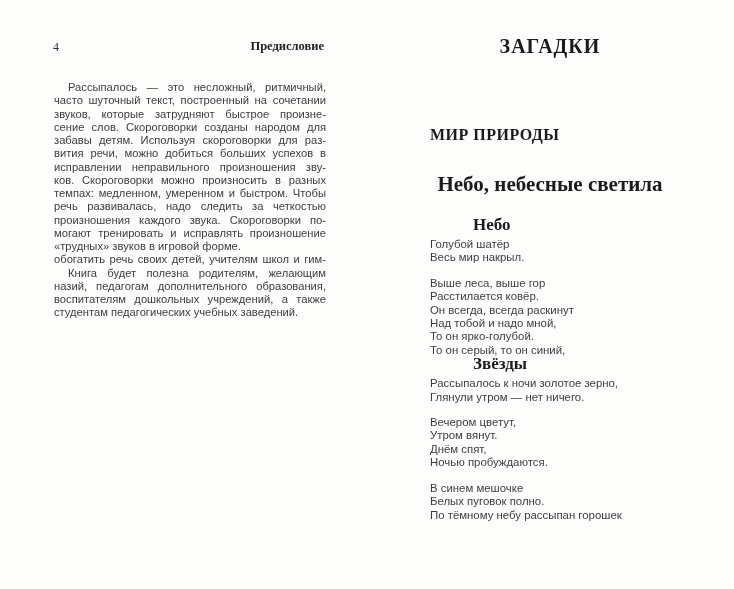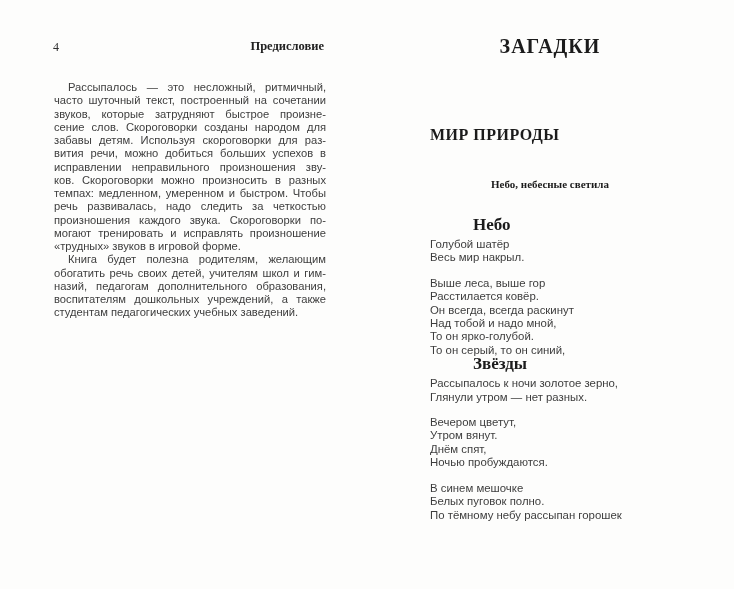--- a/index.html
+++ b/index.html
@@ -91,21 +91,21 @@
     color: #1b1b1b;
   }
   .rp-subsection-title {
     position: absolute;
     left: 430px;
     top: 174px;
     width: 240px;
     text-align: center;
     font-family: "Liberation Serif", serif;
     font-weight: bold;
-    font-size: 11px;
+    font-size: 21px;
     line-height: 20px;
     color: #1b1b1b;
   }
   .poem-area {
     position: absolute;
     left: 430px;
     top: 218px;
     width: 248px;
   }
   .group + .group {
@@ -148,22 +148,22 @@
       <div class="line just">сение слов. Скороговорки созданы народом для</div>
       <div class="line just">забавы детям. Используя скороговорки для раз-</div>
       <div class="line just">вития речи, можно добиться больших успехов в</div>
       <div class="line just">исправлении неправильного произношения зву-</div>
       <div class="line just">ков. Скороговорки можно произносить в разных</div>
       <div class="line just">темпах: медленном, умеренном и быстром. Чтобы</div>
       <div class="line just">речь развивалась, надо следить за четкостью</div>
       <div class="line just">произношения каждого звука. Скороговорки по-</div>
       <div class="line just">могают тренировать и исправлять произношение</div>
       <div class="line">«трудных» звуков в игровой форме.</div>
+      <div class="line just">обогатить речь своих детей, учителям школ и гим-</div>
       <div class="line first just">Книга будет полезна родителям, желающим</div>
-      <div class="line just">обогатить речь своих детей, учителям школ и гим-</div>
       <div class="line just">назий, педагогам дополнительного образования,</div>
       <div class="line just">воспитателям дошкольных учреждений, а также</div>
       <div class="line">студентам педагогических учебных заведений.</div>
     </div>
 
   <div class="rp-part-title">ЗАГАДКИ</div>
 
   <div class="rp-section-title">МИР ПРИРОДЫ</div>
 
   <div class="rp-subsection-title">Небо, небесные светила</div>
@@ -181,21 +181,21 @@
           <div class="pline">Он всегда, всегда раскинут</div>
           <div class="pline">Над тобой и надо мной,</div>
           <div class="pline">То он ярко-голубой.</div>
           <div class="pline">То он серый, то он синий,</div>
         </div>
       </div>
       <div class="group">
         <div class="poem-heading">Звёзды</div>
         <div class="stanza">
           <div class="pline">Рассыпалось к ночи золотое зерно,</div>
-          <div class="pline">Глянули утром — нет разных.</div>
+          <div class="pline">Глянули утром — нет ничего.</div>
         </div>
         <div class="stanza">
           <div class="pline">Вечером цветут,</div>
           <div class="pline">Утром вянут.</div>
           <div class="pline">Днём спят,</div>
           <div class="pline">Ночью пробуждаются.</div>
         </div>
         <div class="stanza">
           <div class="pline">В синем мешочке</div>
           <div class="pline">Белых пуговок полно.</div>

